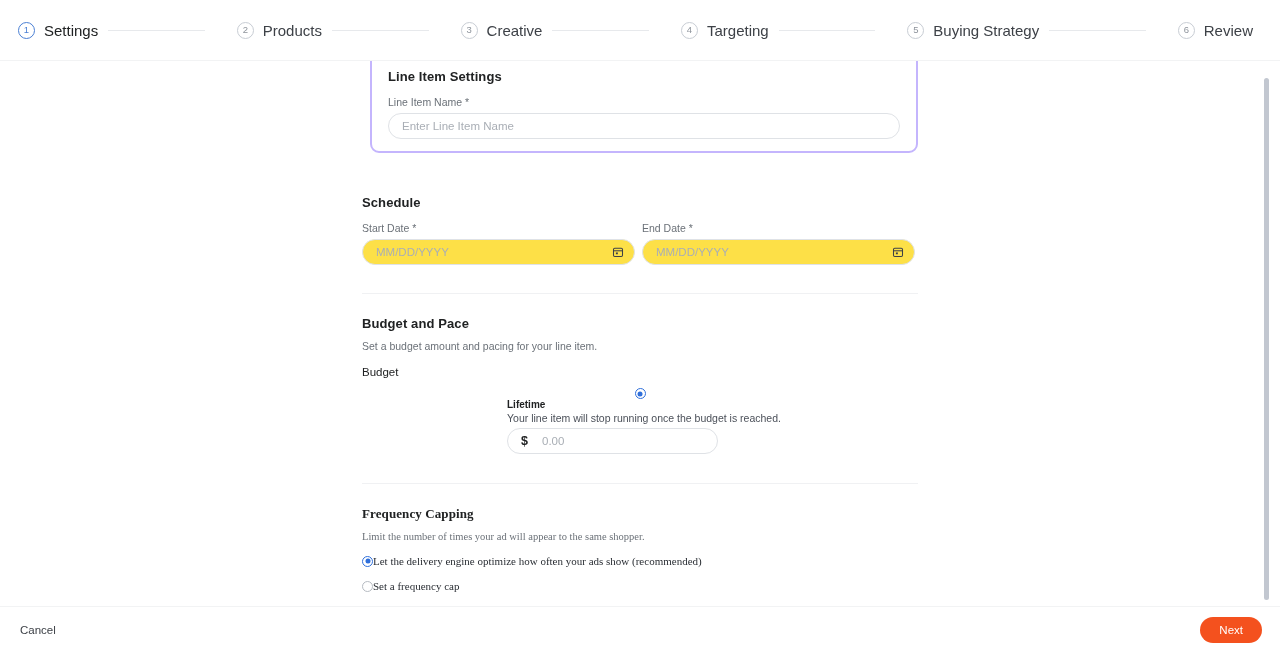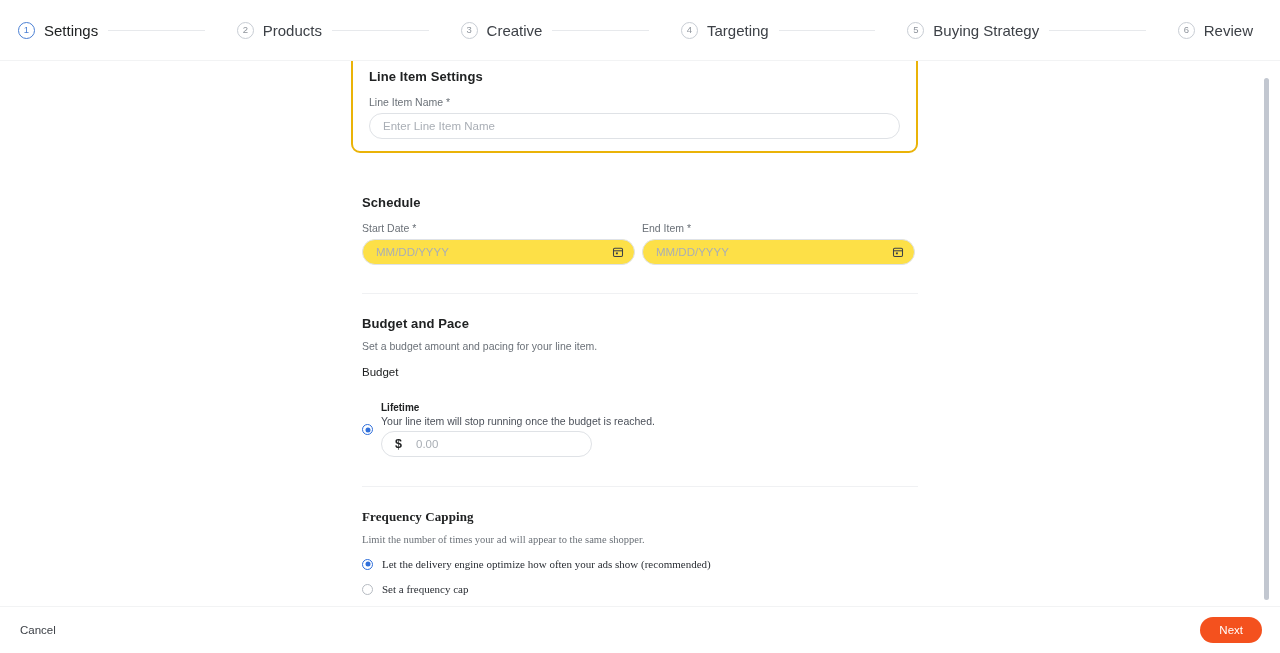--- a/index.html
+++ b/index.html
@@ -45,24 +45,25 @@
     position: absolute; left: 0; top: 61px;
     width: 1280px; height: 545px;
     overflow: hidden;
   }
   .col {
     position: absolute; left: 351px; top: 0; width: 567px;
   }
 
   
   .highlight-card {
-    border: 2px solid #eab308;
+    border: 2px solid #c4b5fd;
     border-radius: 9px;
     padding: 14px 16px 12px 16px;
     margin-top: -8px;
+    margin-left: 19px;
   }
   .card-title { font-size: 13px; font-weight: 600; color: #202223; letter-spacing: .1px; }
   .field-label {
     font-size: 10.5px; color: #6b7178;
     margin-top: 12px; margin-bottom: 5px;
   }
   .text-input {
     width: 100%; height: 26px;
     border: 1px solid #dfe2e6; border-radius: 13px;
     background: #fff;
@@ -98,21 +99,22 @@
     position: absolute; right: 11px; top: 50%;
     transform: translateY(-50%);
     width: 12px; height: 12px;
     display: flex; align-items: center; justify-content: center;
   }
 
   .sub-label { font-size: 11.5px; color: #202223; margin-top: 14px; }
 
   .budget-option {
     display: flex; align-items: center;
-    margin-top: 24px;
+    margin-top: 10px;
+    flex-direction: column;
   }
   .radio {
     width: 11px; height: 11px; border-radius: 50%;
     border: 1px solid #b6bbc2; background: #fff;
     flex: 0 0 auto;
     position: relative;
   }
   .radio.checked { border-color: #2f6fdb; }
   .radio.checked::after {
     content: ""; position: absolute;
@@ -129,21 +131,21 @@
     background: #fff; font-size: 11.5px; color: #202223;
     padding: 0 13px 0 34px; outline: none;
     font-family: "Liberation Sans", sans-serif;
   }
   .money-input::placeholder { color: #a9aeb5; }
   .money-sym {
     position: absolute; left: 14px; top: 50%; transform: translateY(-50%);
     font-size: 12.5px; font-weight: 700; color: #202223;
   }
 
-  .freq-option { display: flex; align-items: center; gap: 9px; margin-top: 13px; }
+  .freq-option { display: flex; align-items: center; margin-top: 13px; }
   .freq-label { font-size: 11px; color: #2a2e34; }
 
   
   .scrollbar-track {
     position: absolute; right: 11px; top: 72px;
     width: 5px; height: 534px;
   }
   .scrollbar-thumb {
     position: absolute; top: 6px; left: 0;
     width: 5px; height: 522px; border-radius: 3px;
@@ -235,21 +237,21 @@
             <span class="cal-icon">
               <svg width="12" height="12" viewBox="0 0 16 16" fill="none" stroke="#3d4147" stroke-width="1.4">
                 <rect x="2" y="3" width="12" height="11" rx="1.6"></rect>
                 <line x1="2" y1="6.4" x2="14" y2="6.4"></line>
                 <rect x="5.2" y="8.6" width="2.6" height="2.4" fill="#3d4147" stroke="none"></rect>
               </svg>
             </span>
           </div>
         </div>
         <div class="date-field">
-          <div class="field-label" style="margin-top:0;">End Item *</div>
+          <div class="field-label" style="margin-top:0;">End Date *</div>
           <div class="date-wrap">
             <input class="date-input" type="text" placeholder="MM/DD/YYYY" style="">
             <span class="cal-icon">
               <svg width="12" height="12" viewBox="0 0 16 16" fill="none" stroke="#3d4147" stroke-width="1.4">
                 <rect x="2" y="3" width="12" height="11" rx="1.6"></rect>
                 <line x1="2" y1="6.4" x2="14" y2="6.4"></line>
                 <rect x="5.2" y="8.6" width="2.6" height="2.4" fill="#3d4147" stroke="none"></rect>
               </svg>
             </span>
           </div>

